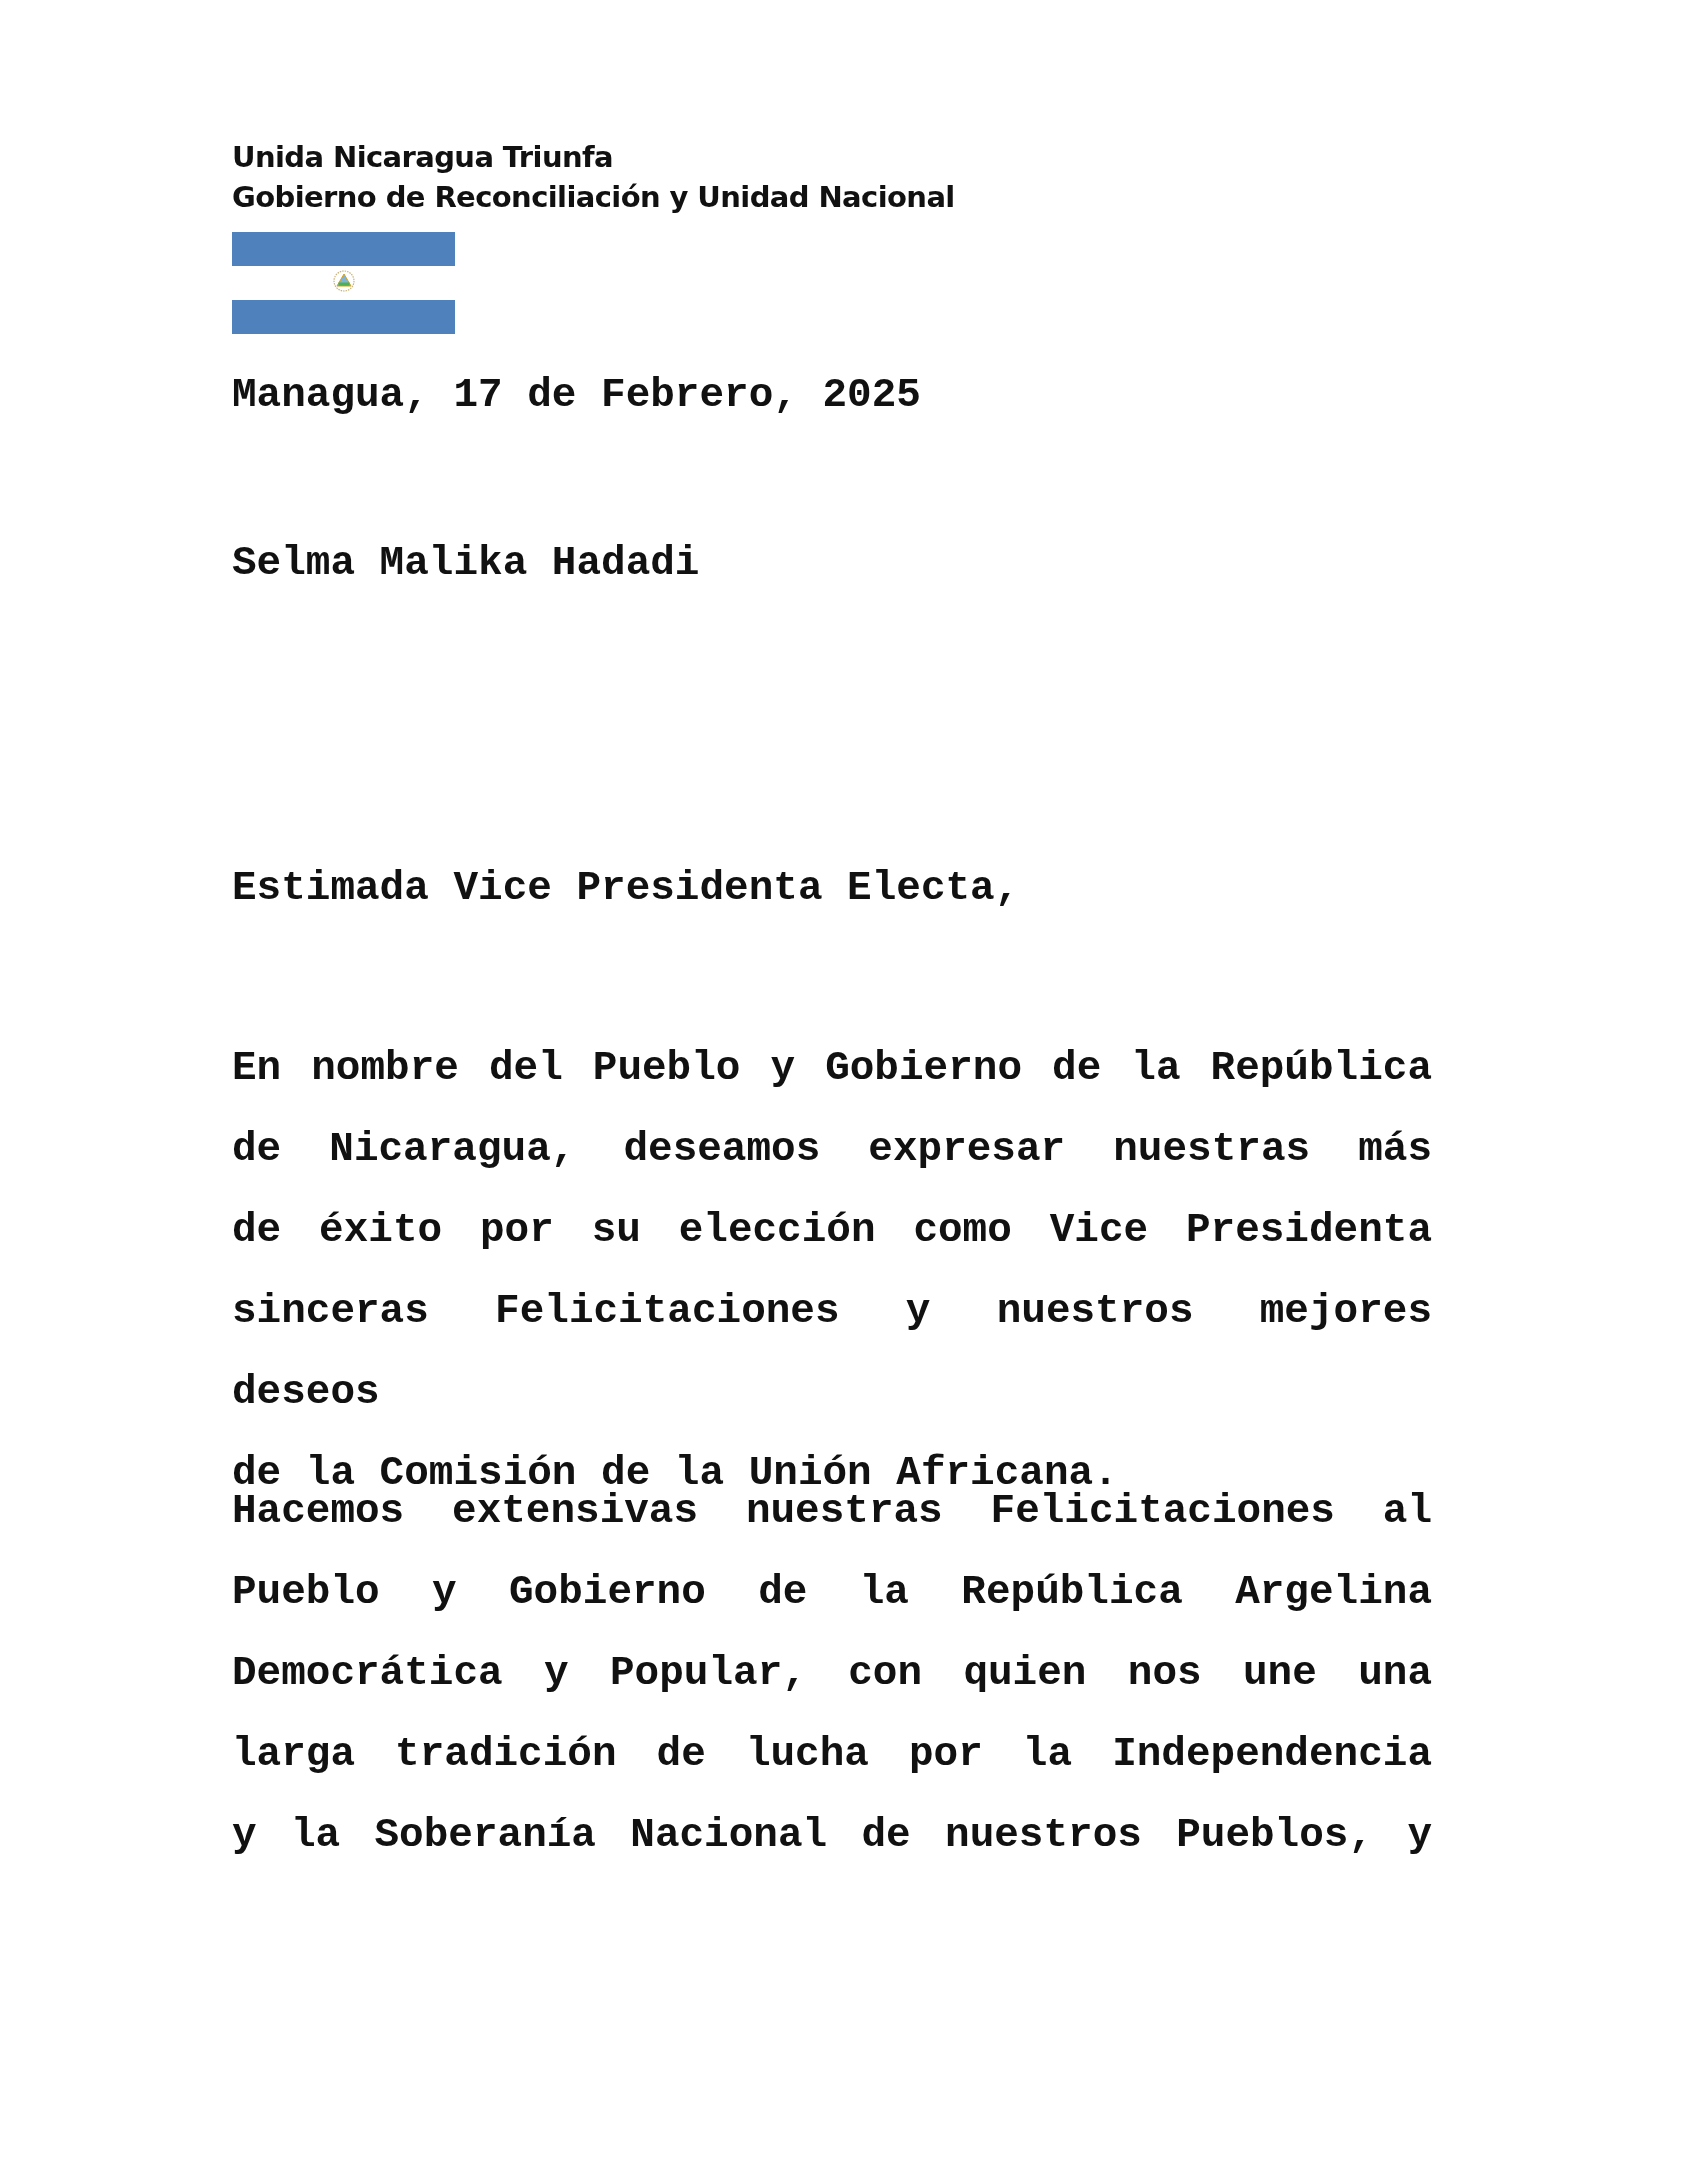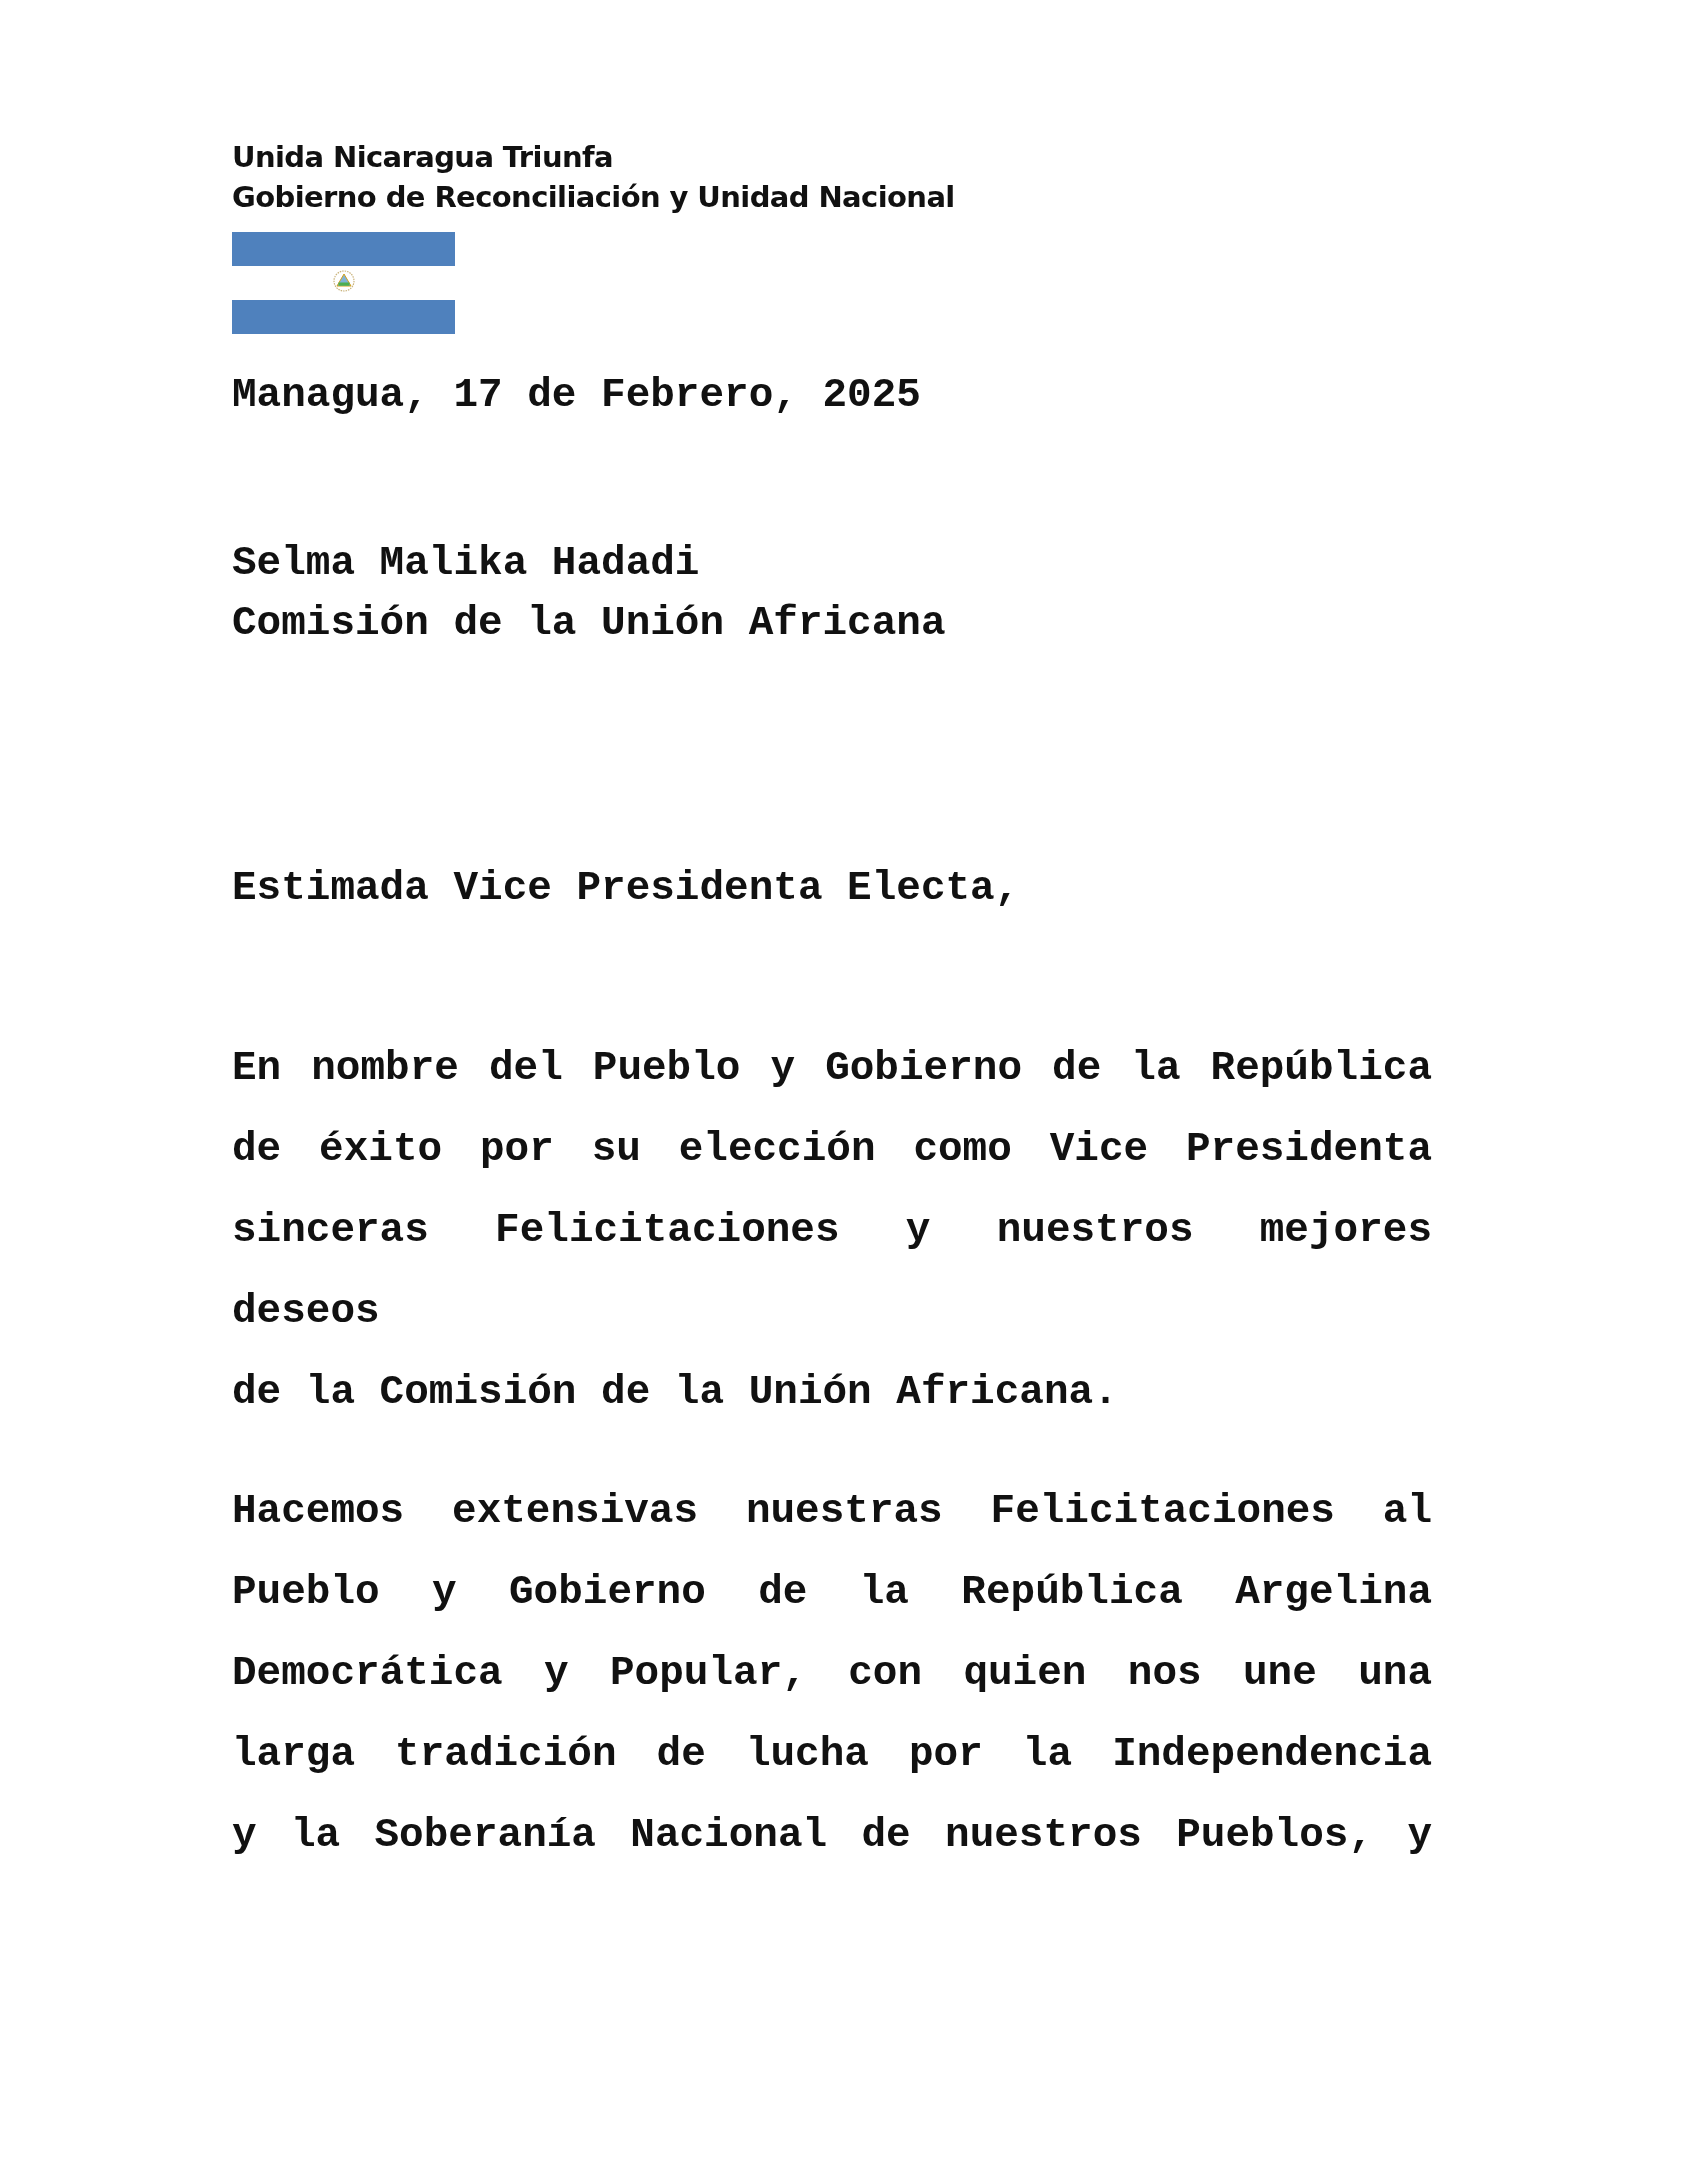--- a/index.html
+++ b/index.html
@@ -38,27 +38,27 @@
       </svg>
     </span>
   </div>
   <div class="band blue"></div>
 </div>
 
 <div class="mono date">Managua, 17 de Febrero, 2025</div>
 
 <div class="mono address">
   <span class="line">Selma Malika Hadadi</span>
-  <span class="line">Comisión de la Unión Africana</span>
 </div>
 
 <div class="mono salutation">Estimada Vice Presidenta Electa,</div>
 
 <div class="mono para p1">
   <span class="line" style="text-align-last: justify;">En nombre del Pueblo y Gobierno de la República</span>
+  <span class="line" style="text-align-last: justify;">de Nicaragua, deseamos expresar nuestras más</span>
   <span class="line" style="text-align-last: justify;">de éxito por su elección como Vice Presidenta</span>
   <span class="line" style="text-align-last: justify;">sinceras Felicitaciones y nuestros mejores deseos</span>
   <span class="line">de la Comisión de la Unión Africana.</span>
 </div>
 
 <div class="mono para p2">
   <span class="line" style="text-align-last: justify;">Hacemos extensivas nuestras Felicitaciones al</span>
   <span class="line" style="text-align-last: justify;">Pueblo y Gobierno de la República Argelina</span>
   <span class="line" style="text-align-last: justify;">Democrática y Popular, con quien nos une una</span>
   <span class="line" style="text-align-last: justify;">larga tradición de lucha por la Independencia</span>

